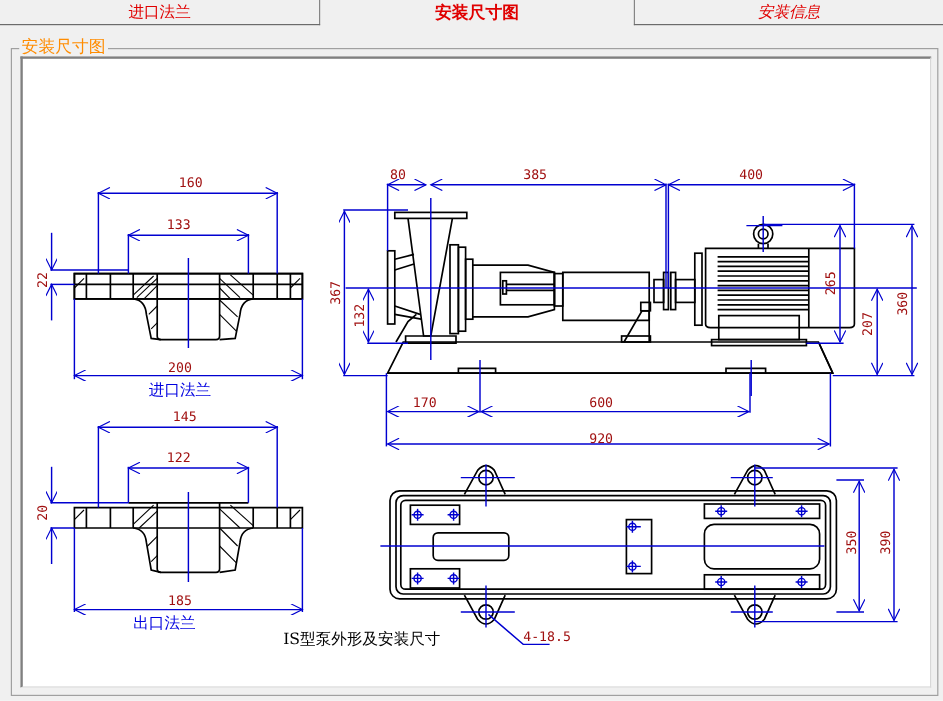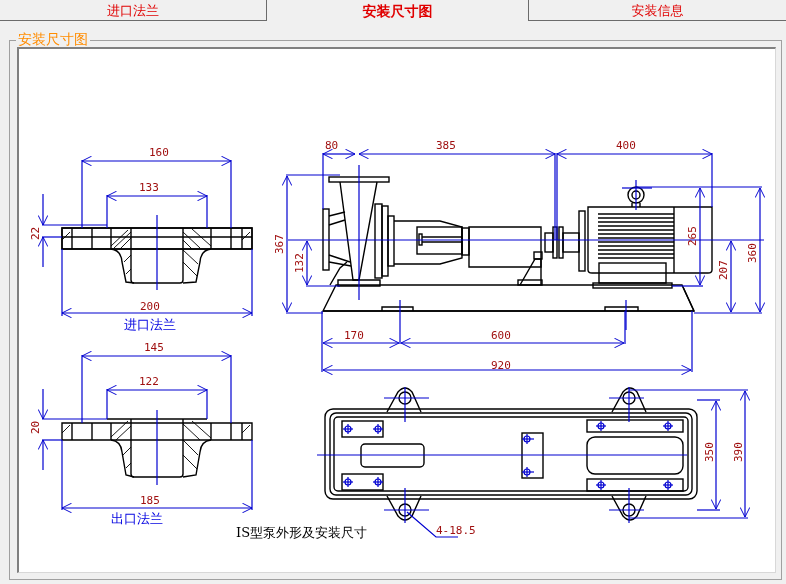--- a/index.html
+++ b/index.html
@@ -1,21 +1,21 @@
 <!DOCTYPE html>
 <html><head>
 <meta charset="utf-8">
 <style>
   html,body{margin:0;padding:0;}
   body{width:786px;height:584px;background:#f0f0f0;position:relative;overflow:hidden;font-family:"DejaVu Sans",sans-serif;}
   .tabbar{position:absolute;left:0;top:0;width:786px;height:23px;}
   .tab{position:absolute;top:0;height:21px;background:#f0f0f0;border-bottom:1px solid #6b6b6b;color:#e00000;font-size:13px;text-align:center;line-height:22px;box-sizing:border-box;cursor:pointer;}
   .tab.t0{left:0;width:267px;border-right:1px solid #6b6b6b;}
   .tab.t1{left:267px;width:261px;height:24px;border-bottom:none;font-weight:bold;font-size:14px;background:#f0f0f0;}
-  .tab.t2{left:528px;width:258px;border-left:1px solid #6b6b6b;}
+  .tab.t2{left:528px;width:258px;border-left:1px solid #6b6b6b;font-style:italic;}
   .groupbox{position:absolute;left:9px;top:40px;width:773px;height:540px;border:1px solid #a0a0a0;box-sizing:border-box;}
   .group-title{position:absolute;left:16px;top:30px;background:#f0f0f0;color:#ff8c00;font-size:14px;padding:0 2px;line-height:18px;}
   .canvas-frame{position:absolute;left:17px;top:47px;width:759px;height:526px;border-top:2px solid #808080;border-left:2px solid #808080;border-right:1px solid #d8d8d8;border-bottom:1px solid #d8d8d8;background:#fff;box-sizing:border-box;}
   svg{position:absolute;left:0;top:0;}
   .dim{fill:#a01010;font-family:"DejaVu Sans Mono",monospace;font-size:11px;}
   .lbl{fill:#0000e0;font-family:"DejaVu Sans",sans-serif;font-size:13px;}
   .cap{fill:#000;font-family:"DejaVu Serif",serif;font-size:13px;}
   .blk{stroke:#000;fill:none;stroke-width:1.4;}
   .bl{stroke:#0000d0;fill:none;stroke-width:1.2;}
   .hat{stroke:#000;stroke-width:0.9;}

